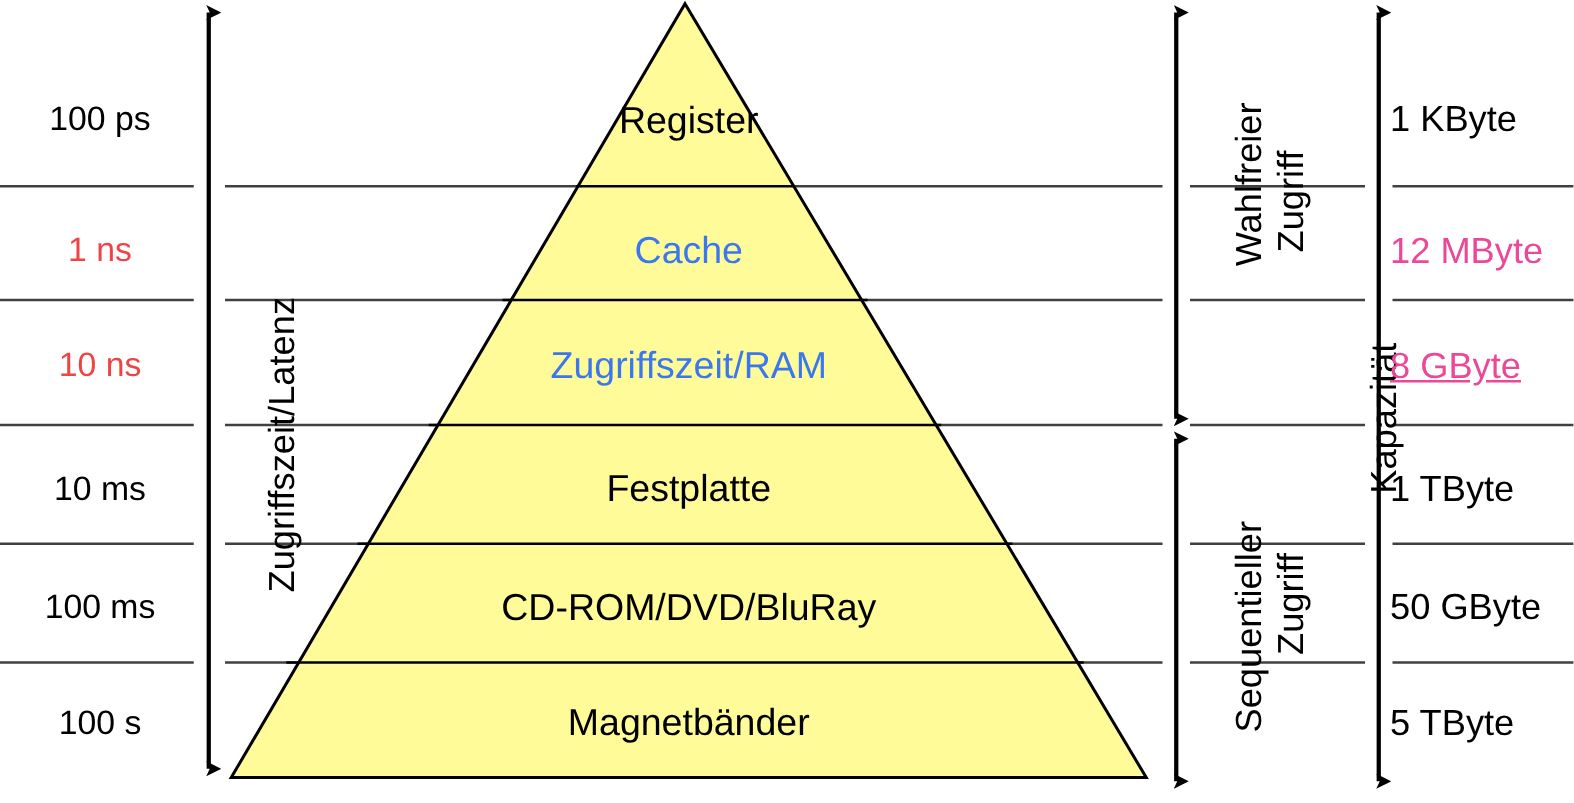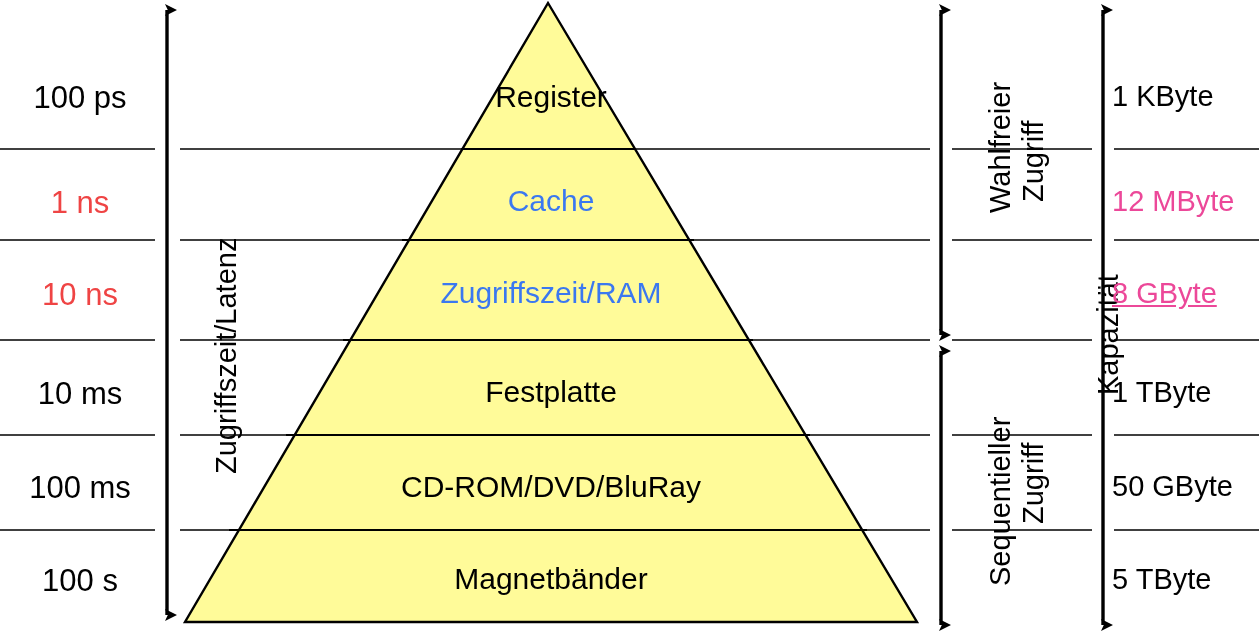--- a/index.html
+++ b/index.html
@@ -48,21 +48,21 @@
     font-size: 29px;
     color: #000000;
     white-space: nowrap;
   }
   .cap-label.blue { color: #ec4899; }
   .lat-label {
     position: absolute;
     width: 160px;
     left: 0px;
     text-align: center;
-    font-size: 31px;
+    font-size: 27px;
     color: #000000;
     white-space: nowrap;
   }
   .lat-label.blue { color: #ef4444; }
 </style>
 </head>
 <body>
 
 <div id="diagram">
 

